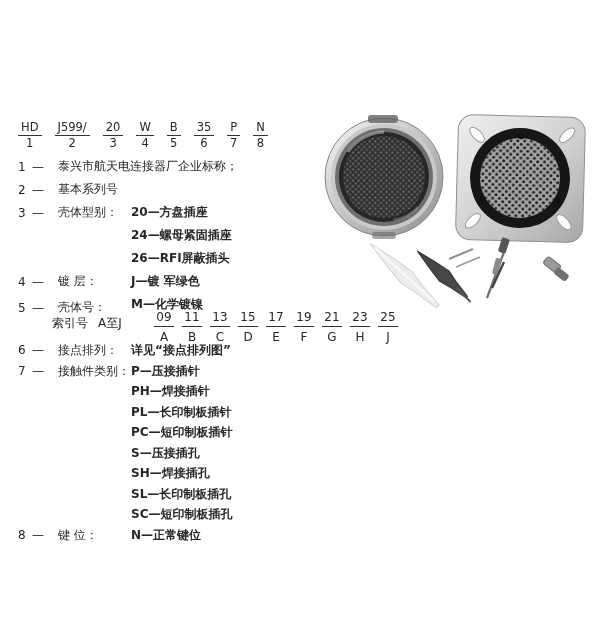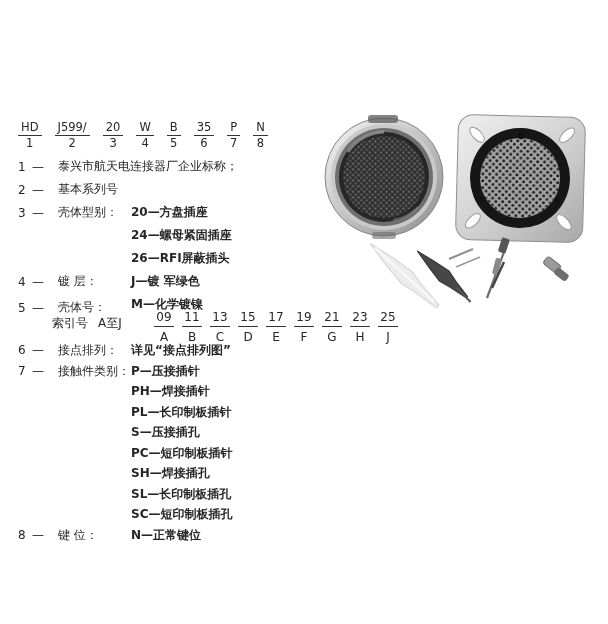--- a/index.html
+++ b/index.html
@@ -213,27 +213,27 @@
     <div class="lrow">
       <span class="c-num"></span>
         <span class="c-dash"></span>
         <span class="c-label"></span>
       <span class="c-val">PL—长印制板插针</span>
     </div>
     <div class="lrow">
       <span class="c-num"></span>
         <span class="c-dash"></span>
         <span class="c-label"></span>
+      <span class="c-val">PC—短印制板插针</span>
+    </div>
+    <div class="lrow">
+      <span class="c-num"></span>
+        <span class="c-dash"></span>
+        <span class="c-label"></span>
       <span class="c-val">S—压接插孔</span>
-    </div>
-    <div class="lrow">
-      <span class="c-num"></span>
-        <span class="c-dash"></span>
-        <span class="c-label"></span>
-      <span class="c-val">PC—短印制板插针</span>
     </div>
     <div class="lrow">
       <span class="c-num"></span>
         <span class="c-dash"></span>
         <span class="c-label"></span>
       <span class="c-val">SH—焊接插孔</span>
     </div>
     <div class="lrow">
       <span class="c-num"></span>
         <span class="c-dash"></span>

